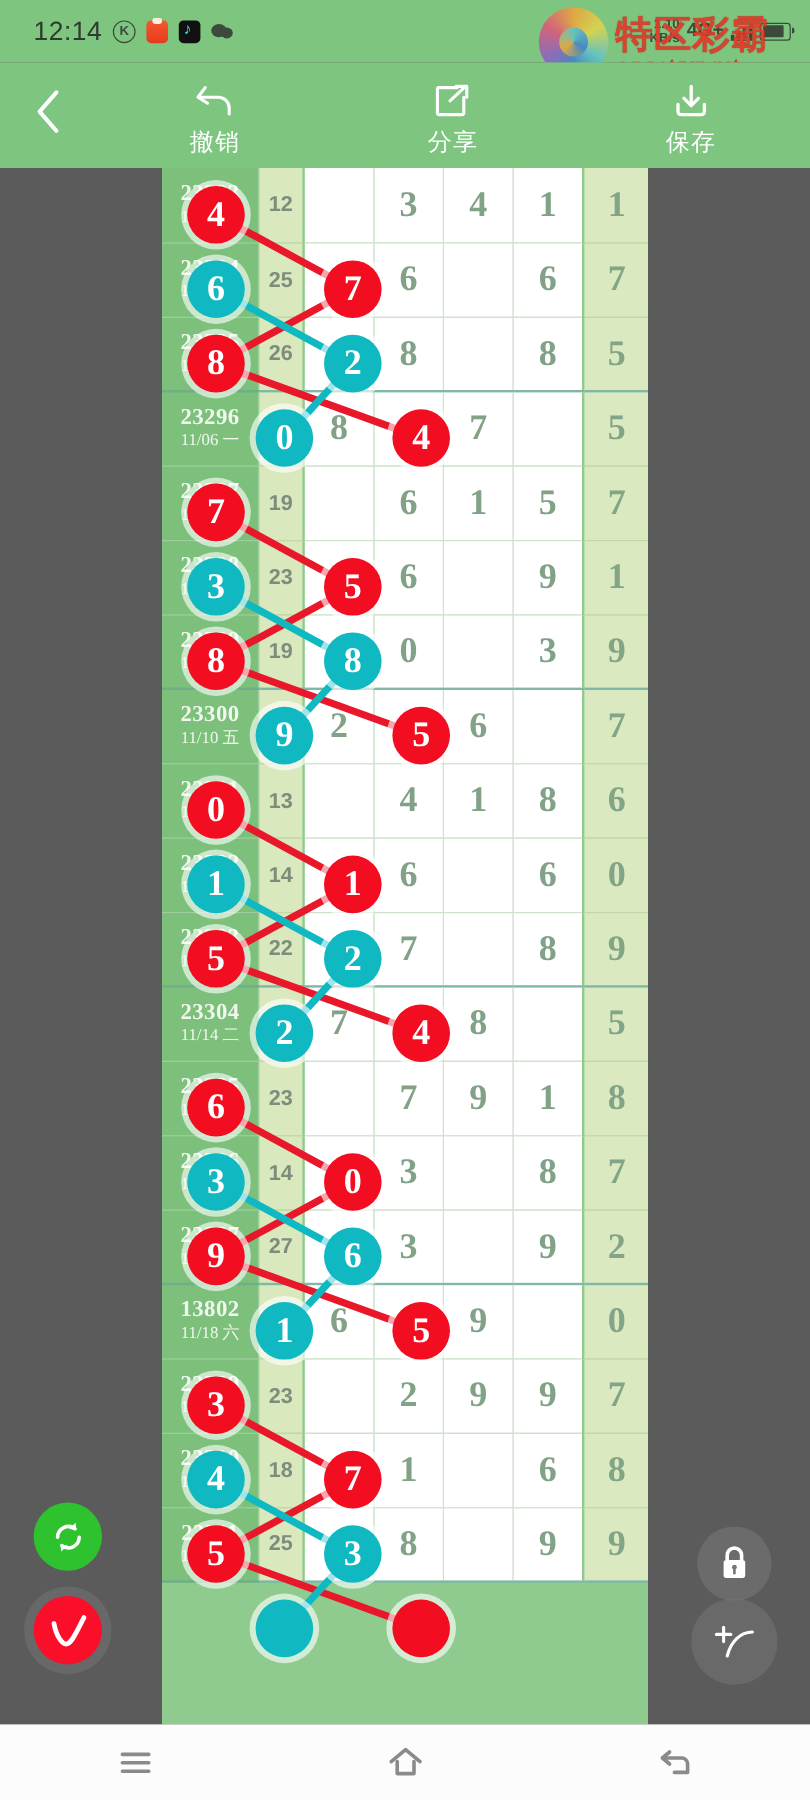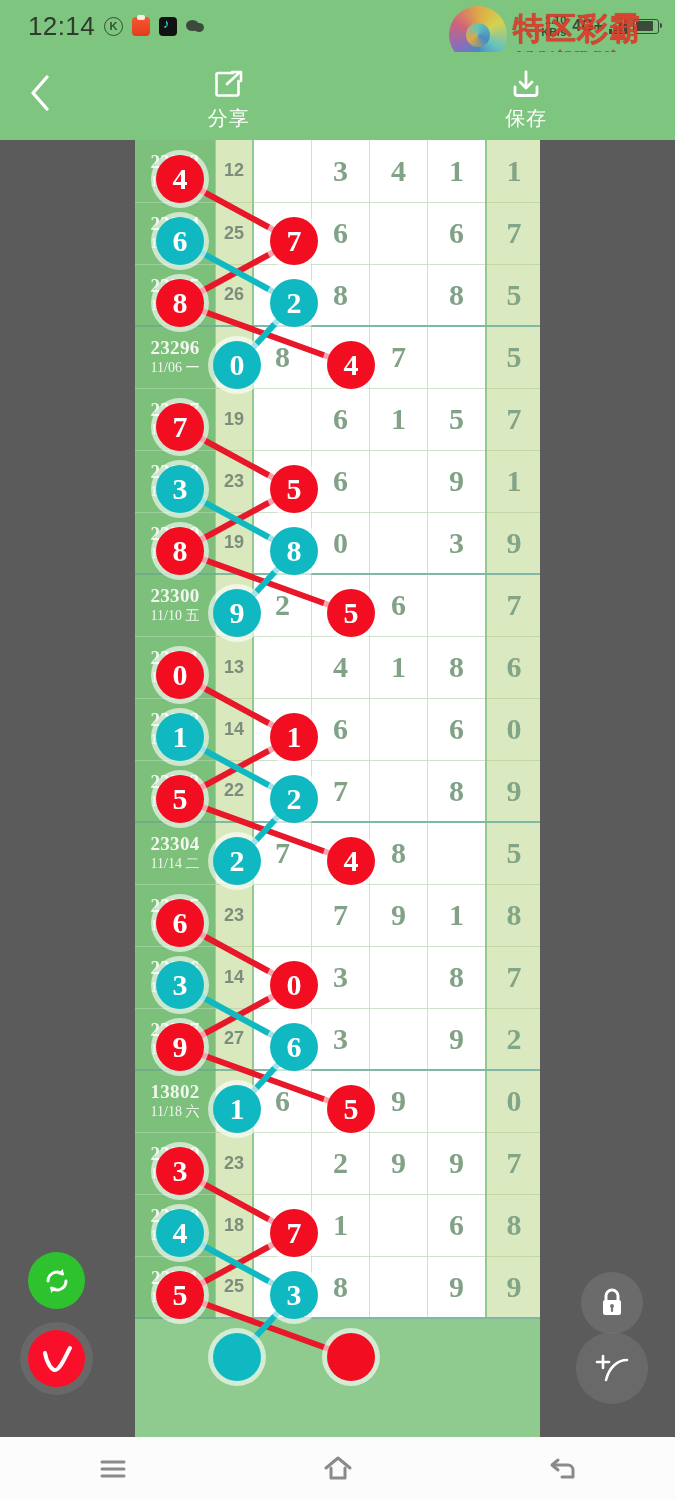--- a/index.html
+++ b/index.html
@@ -11,21 +11,21 @@
     -webkit-font-smoothing:antialiased;
   }
 
   
   .statusbar{
     position:absolute;left:0;top:0;width:675px;height:52px;
     background:#7ec57f;
     display:flex;align-items:center;
   }
   .sb-left{display:flex;align-items:center;gap:9px;padding-left:28px;}
-  .sb-time{font-size:26px;color:#303a30;letter-spacing:.4px;font-weight:500;}
+  .sb-time{font-size:22px;color:#303a30;letter-spacing:.4px;font-weight:500;}
   .sb-ic{width:20px;height:20px;display:inline-block;position:relative;}
   .ic-k{border:1.6px solid #3b4a3b;border-radius:50%;width:17px;height:17px;
         font-size:11px;line-height:17px;text-align:center;color:#3b4a3b;font-weight:700;}
   .ic-red{width:18px;height:19px;border-radius:4px;background:linear-gradient(#f6572e,#e43b1f);}
   .ic-red:after{content:"";position:absolute;left:5px;top:-2px;width:8px;height:5px;background:#f9f0dd;border-radius:2px;}
   .ic-tt{width:18px;height:19px;border-radius:4px;background:#111;position:relative;}
   .ic-tt:after{content:"♪";position:absolute;left:4px;top:-1px;font-size:13px;color:#25f4ee;}
   .ic-wx{width:19px;height:16px;position:relative;}
   .ic-wx:before{content:"";position:absolute;left:0;top:2px;width:13px;height:11px;border-radius:50%;background:#3c4a3c;}
   .ic-wx:after{content:"";position:absolute;left:8px;top:5px;width:10px;height:9px;border-radius:50%;background:#3c4a3c;}
@@ -147,20 +147,29 @@
 </div>
 
 <div class="toolbar">
   <div class="tb-back">
     <svg width="24" height="38" viewBox="0 0 24 38">
       <path d="M19 3 L5 19 L19 35" fill="none" stroke="#fff" stroke-width="3.4" stroke-linecap="round" stroke-linejoin="round"></path>
     </svg>
   </div>
   <div class="tb-items">
 
+    <div class="tb-item">
+      <span class="tb-ic">
+        <svg width="34" height="30" viewBox="0 0 34 30">
+          <path d="M9 4 L3 12 L11 17" fill="none" stroke="#fff" stroke-width="2.6" stroke-linecap="round" stroke-linejoin="round"></path>
+          <path d="M3.5 12 H20 a9 9 0 0 1 9 9 v5" fill="none" stroke="#fff" stroke-width="2.6" stroke-linecap="round"></path>
+        </svg>
+      </span>
+      <span class="tb-lb">撤销</span>
+    </div>
 
 
     <div class="tb-item">
       <span class="tb-ic">
         <svg width="32" height="32" viewBox="0 0 32 32">
           <path d="M20 5 H5 a1.5 1.5 0 0 0 -1.5 1.5 V26 a1.5 1.5 0 0 0 1.5 1.5 H24 a1.5 1.5 0 0 0 1.5 -1.5 V13" fill="none" stroke="#fff" stroke-width="2.6" stroke-linecap="round" stroke-linejoin="round"></path>
           <path d="M14 16 L27 4" fill="none" stroke="#fff" stroke-width="2.6" stroke-linecap="round"></path>
           <path d="M19 4 H28 V13" fill="none" stroke="#fff" stroke-width="2.6" stroke-linecap="round" stroke-linejoin="round"></path>
         </svg>
       </span>

